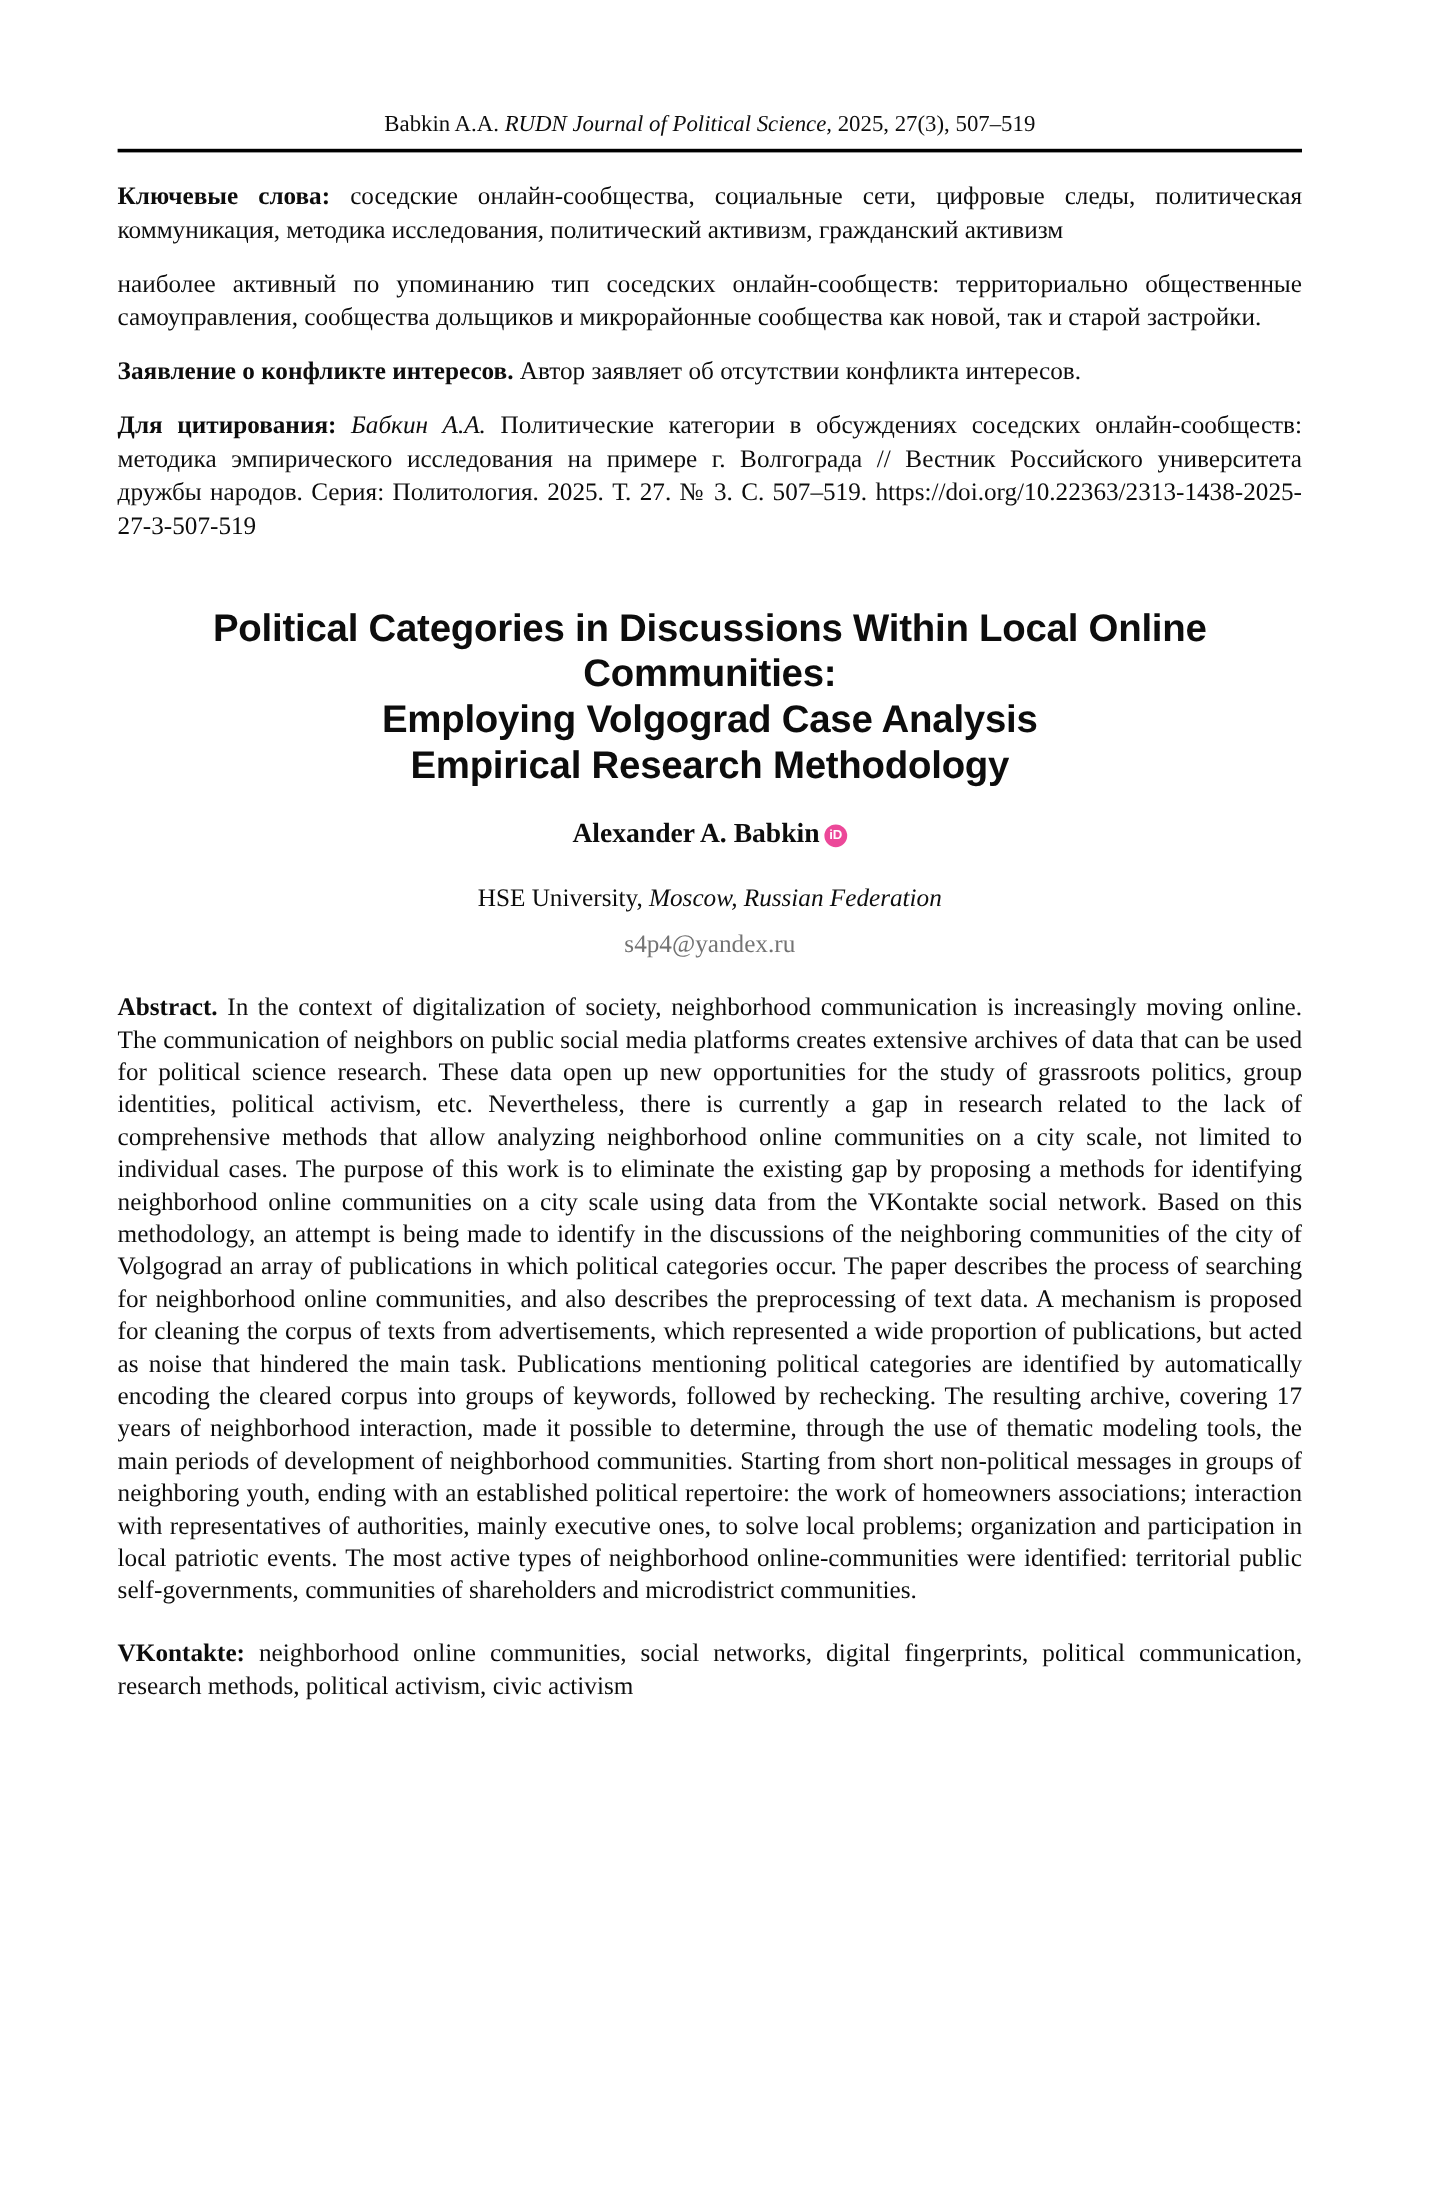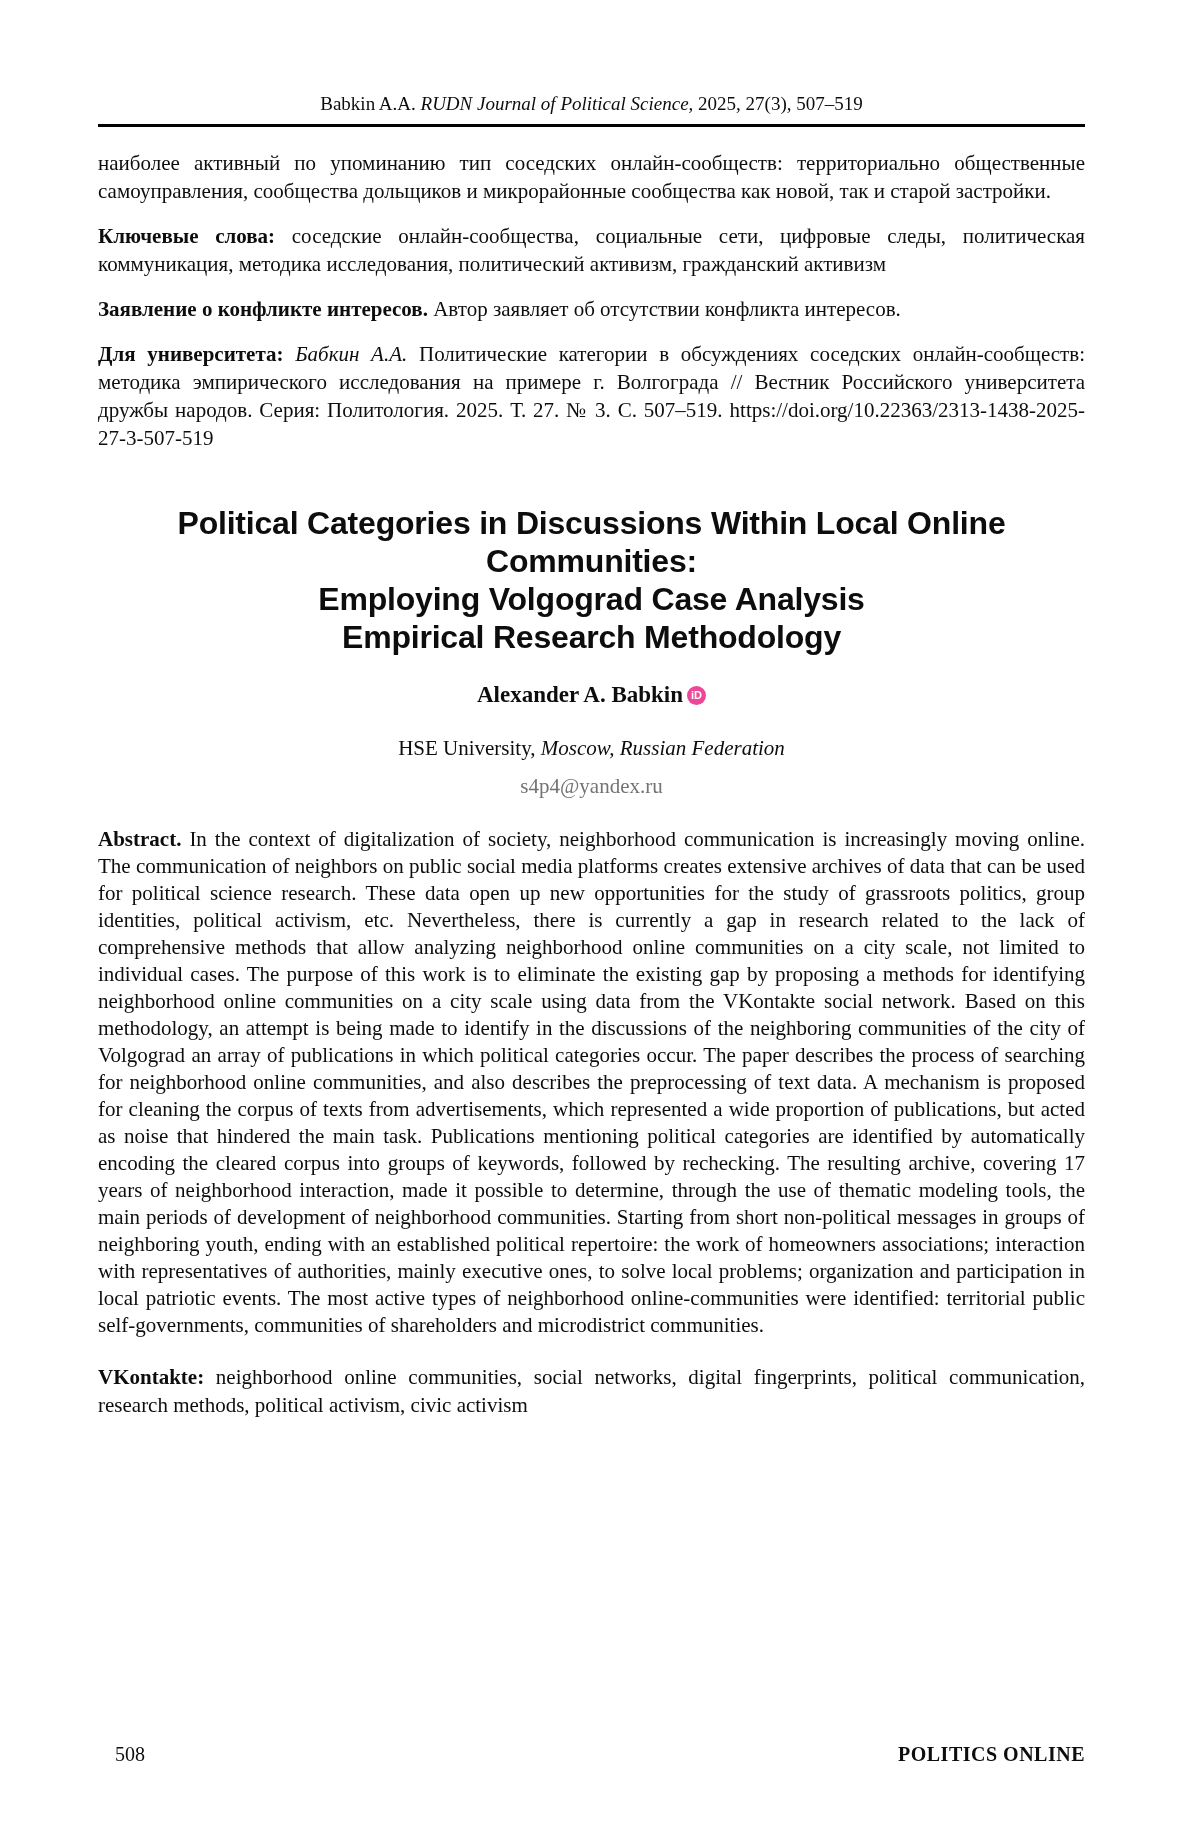--- a/index.html
+++ b/index.html
@@ -121,33 +121,33 @@
   <header>
     <div class="running-head">
       <span>Babkin A.A. </span><span class="italic">RUDN Journal of Political Science,</span><span> 2025, 27(3), 507–519</span>
     </div>
     <hr class="head-rule">
   </header>
 
   <main>
 
     <p class="para">
-      <span>наиболее активный по упоминанию тип соседских онлайн-сообществ: территориально общественные самоуправления, сообщества дольщиков и микрорайонные сообщества как новой, так и старой застройки.</span>
+      <b>Ключевые слова:</b><span> соседские онлайн-сообщества, социальные сети, цифровые следы, политическая коммуникация, методика исследования, политический активизм, гражданский активизм</span>
     </p>
 
     <p class="para">
-      <b>Ключевые слова:</b><span> соседские онлайн-сообщества, социальные сети, цифровые следы, политическая коммуникация, методика исследования, политический активизм, гражданский активизм</span>
+      <span>наиболее активный по упоминанию тип соседских онлайн-сообществ: территориально общественные самоуправления, сообщества дольщиков и микрорайонные сообщества как новой, так и старой застройки.</span>
     </p>
 
     <p class="para">
       <b>Заявление о конфликте интересов.</b><span> Автор заявляет об отсутствии конфликта интересов.</span>
     </p>
 
     <p class="para">
-      <b>Для университета:</b><i> Бабкин А.А.</i><span> Политические категории в обсуждениях соседских онлайн-сообществ: методика эмпирического исследования на примере г. Волгограда // Вестник Российского университета дружбы народов. Серия: Политология. 2025. Т. 27. № 3. С. 507–519. </span><span class="doi-link">https://doi.org/10.22363/2313-1438-2025-27-3-507-519</span>
+      <b>Для цитирования:</b><i> Бабкин А.А.</i><span> Политические категории в обсуждениях соседских онлайн-сообществ: методика эмпирического исследования на примере г. Волгограда // Вестник Российского университета дружбы народов. Серия: Политология. 2025. Т. 27. № 3. С. 507–519. </span><span class="doi-link">https://doi.org/10.22363/2313-1438-2025-27-3-507-519</span>
     </p>
 
     <h1 class="title">
       <span class="tline">Political Categories in Discussions Within Local Online Communities:</span>
       <span class="tline">Employing Volgograd Case Analysis</span>
       <span class="tline">Empirical Research Methodology</span>
     </h1>
 
     <div class="author-line">
       <span>Alexander A. Babkin</span><span class="orcid">iD</span>
@@ -164,18 +164,14 @@
     <p class="abstract">
       <b>Abstract.</b><span> In the context of digitalization of society, neighborhood communication is increasingly moving online. The communication of neighbors on public social media platforms creates extensive archives of data that can be used for political science research. These data open up new opportunities for the study of grassroots politics, group identities, political activism, etc. Nevertheless, there is currently a gap in research related to the lack of comprehensive methods that allow analyzing neighborhood online communities on a city scale, not limited to individual cases. The purpose of this work is to eliminate the existing gap by proposing a methods for identifying neighborhood online communities on a city scale using data from the VKontakte social network. Based on this methodology, an attempt is being made to identify in the discussions of the neighboring communities of the city of Volgograd an array of publications in which political categories occur. The paper describes the process of searching for neighborhood online communities, and also describes the preprocessing of text data. A mechanism is proposed for cleaning the corpus of texts from advertisements, which represented a wide proportion of publications, but acted as noise that hindered the main task. Publications mentioning political categories are identified by automatically encoding the cleared corpus into groups of keywords, followed by rechecking. The resulting archive, covering 17 years of neighborhood interaction, made it possible to determine, through the use of thematic modeling tools, the main periods of development of neighborhood communities. Starting from short non-political messages in groups of neighboring youth, ending with an established political repertoire: the work of homeowners associations; interaction with representatives of authorities, mainly executive ones, to solve local problems; organization and participation in local patriotic events. The most active types of neighborhood online-communities were identified: territorial public self-governments, communities of shareholders and microdistrict communities.</span>
     </p>
 
     <p class="keywords">
       <b>VKontakte:</b><span> neighborhood online communities, social networks, digital fingerprints, political communication, research methods, political activism, civic activism</span>
     </p>
 
   </main>
 
-  <footer class="footer">
-    <span class="pagenum">508</span>
-    <span class="section">POLITICS ONLINE</span>
-  </footer>
 
 </div>
 
 </body></html>

